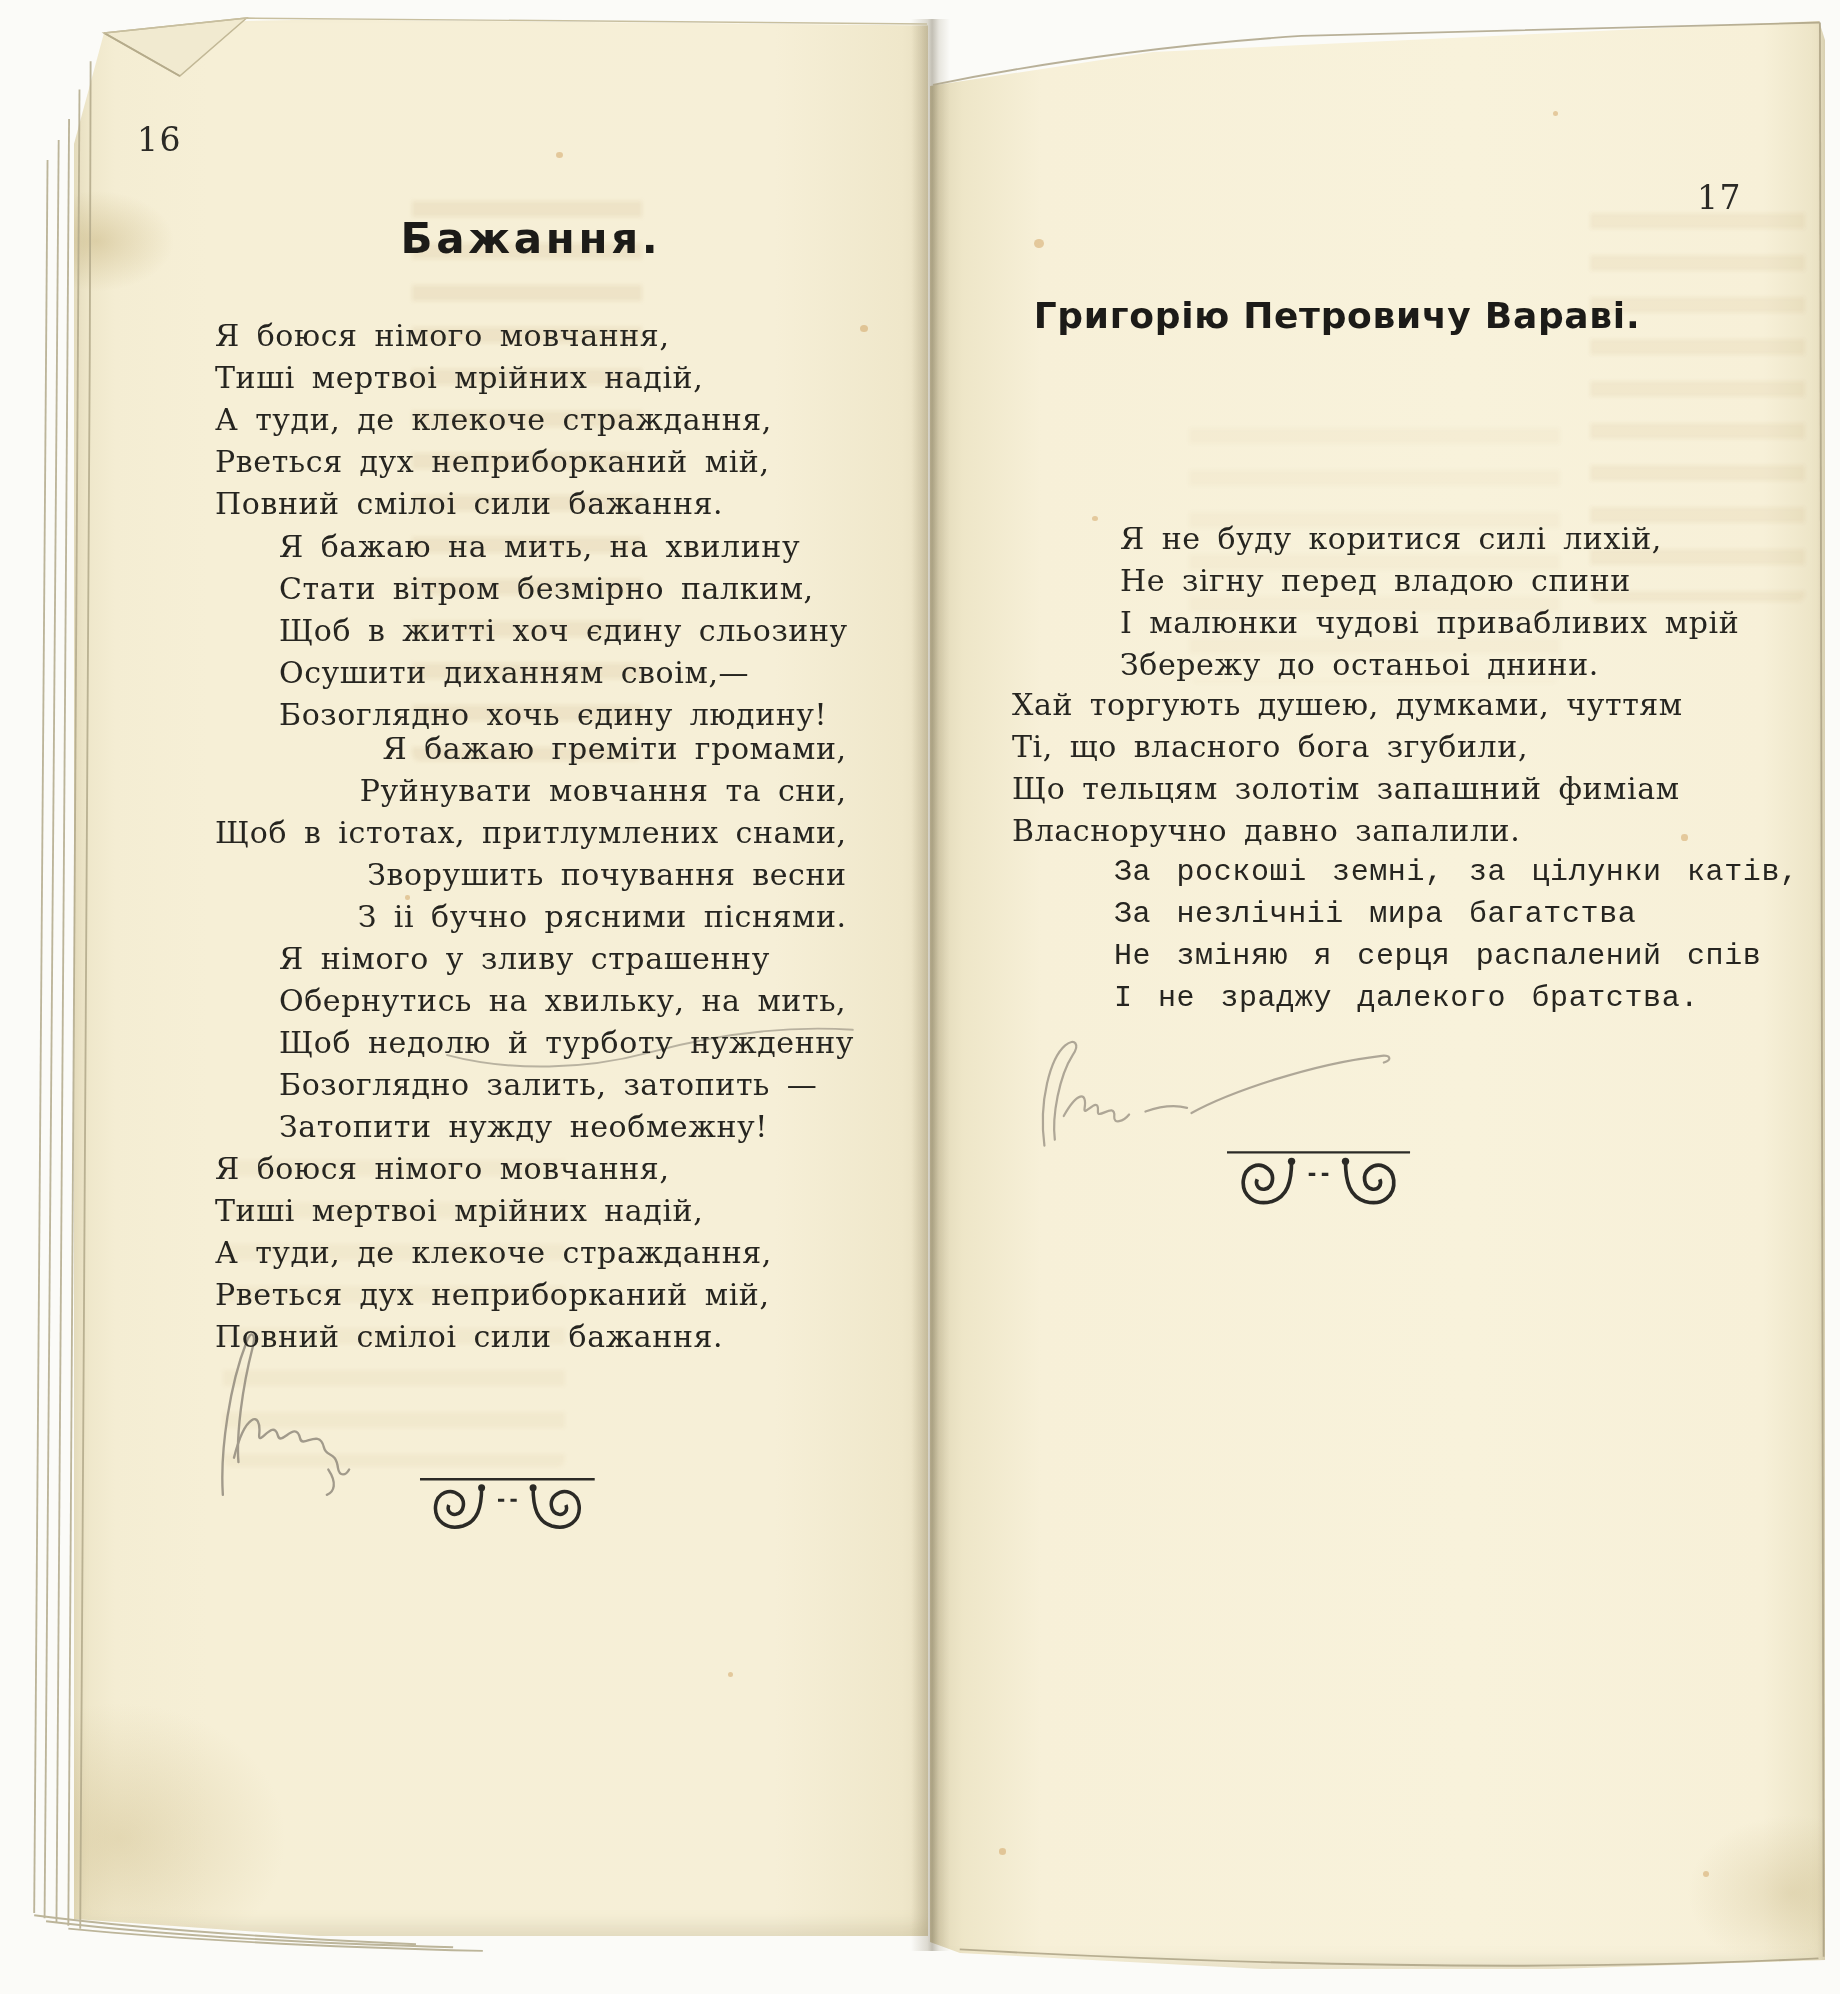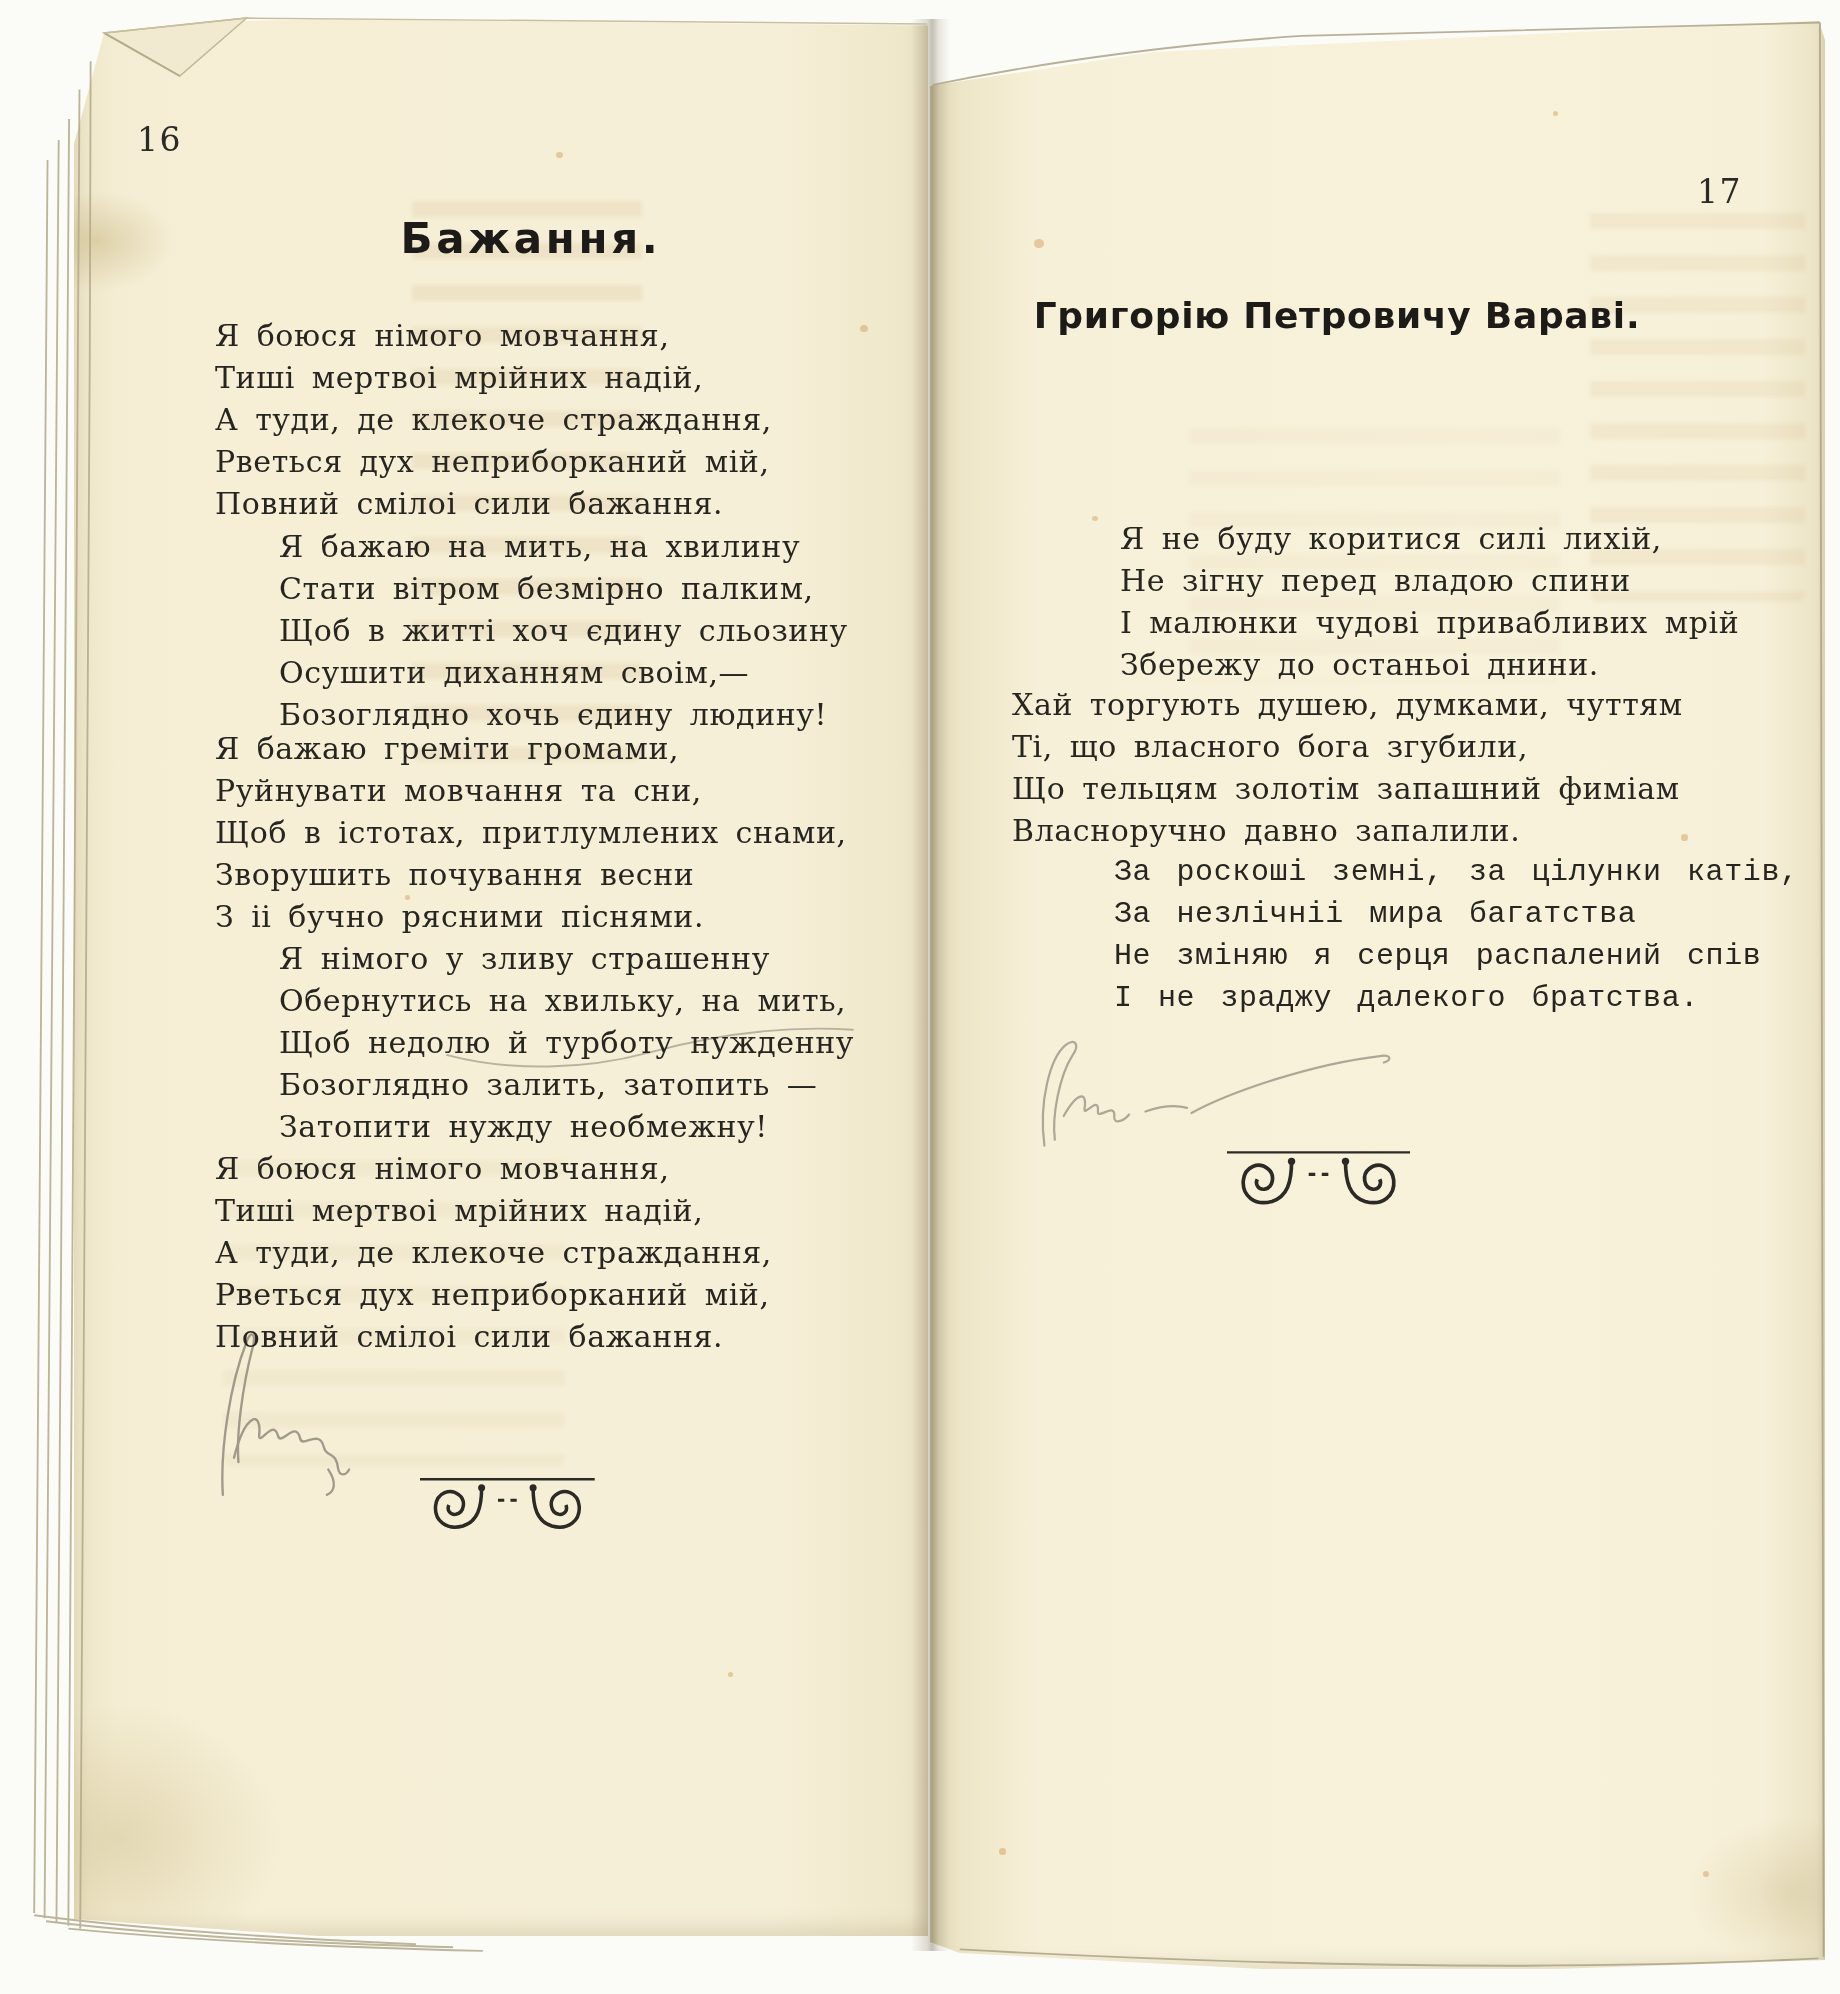--- a/index.html
+++ b/index.html
@@ -124,37 +124,37 @@
   <div class="stanza" style="left:215px;top:315px;">Я боюся німого мовчання,
 Тиші мертвоі мрійних надій,
 А туди, де клекоче страждання,
 Рветься дух неприборканий мій,
 Повний смілоі сили бажання.</div>
   <div class="stanza" style="left:279px;top:526px;">Я бажаю на мить, на хвилину
 Стати вітром безмірно палким,
 Щоб в житті хоч єдину сльозину
 Осушити диханням своім,—
 Бозоглядно хочь єдину людину!</div>
-  <div class="stanza" style="left:215px;top:728px;">Я бажаю греміти громами,
+  <div class="stanza" style="left:215px;top:728px;text-align:right;">Я бажаю греміти громами,
 Руйнувати мовчання та сни,
 Щоб в істотах, притлумлених снами,
 Зворушить почування весни
 З іі бучно рясними піснями.</div>
   <div class="stanza" style="left:279px;top:938px;">Я німого у зливу страшенну
 Обернутись на хвильку, на мить,
 Щоб недолю й турботу нужденну
 Бозоглядно залить, затопить —
 Затопити нужду необмежну!</div>
   <div class="stanza" style="left:215px;top:1148px;">Я боюся німого мовчання,
 Тиші мертвоі мрійних надій,
 А туди, де клекоче страждання,
 Рветься дух неприборканий мій,
 Повний смілоі сили бажання.</div>
 
-  <div class="pagenum" style="left:1697px;top:172px;">17</div>
+  <div class="pagenum" style="left:1697px;top:178px;">17</div>
   <div class="title" id="title-right">Григорію Петровичу Вараві.</div>
   <div class="stanza" style="left:1094px;top:518px;margin-left:26px;">Я не буду коритися силі лихій,
 Не зігну перед владою спини
 І малюнки чудові привабливих мрій
 Збережу до останьоі днини.</div>
   <div class="stanza" style="left:1012px;top:684px;">Хай торгують душею, думками, чуттям
 Ті, що власного бога згубили,
 Що тельцям золотім запашний фиміам
 Власноручно давно запалили.</div>
   <div class="stanza" style="left:1114px;top:851px;font-family:Liberation Mono, monospace;">За роскоші земні, за цілунки катів,

